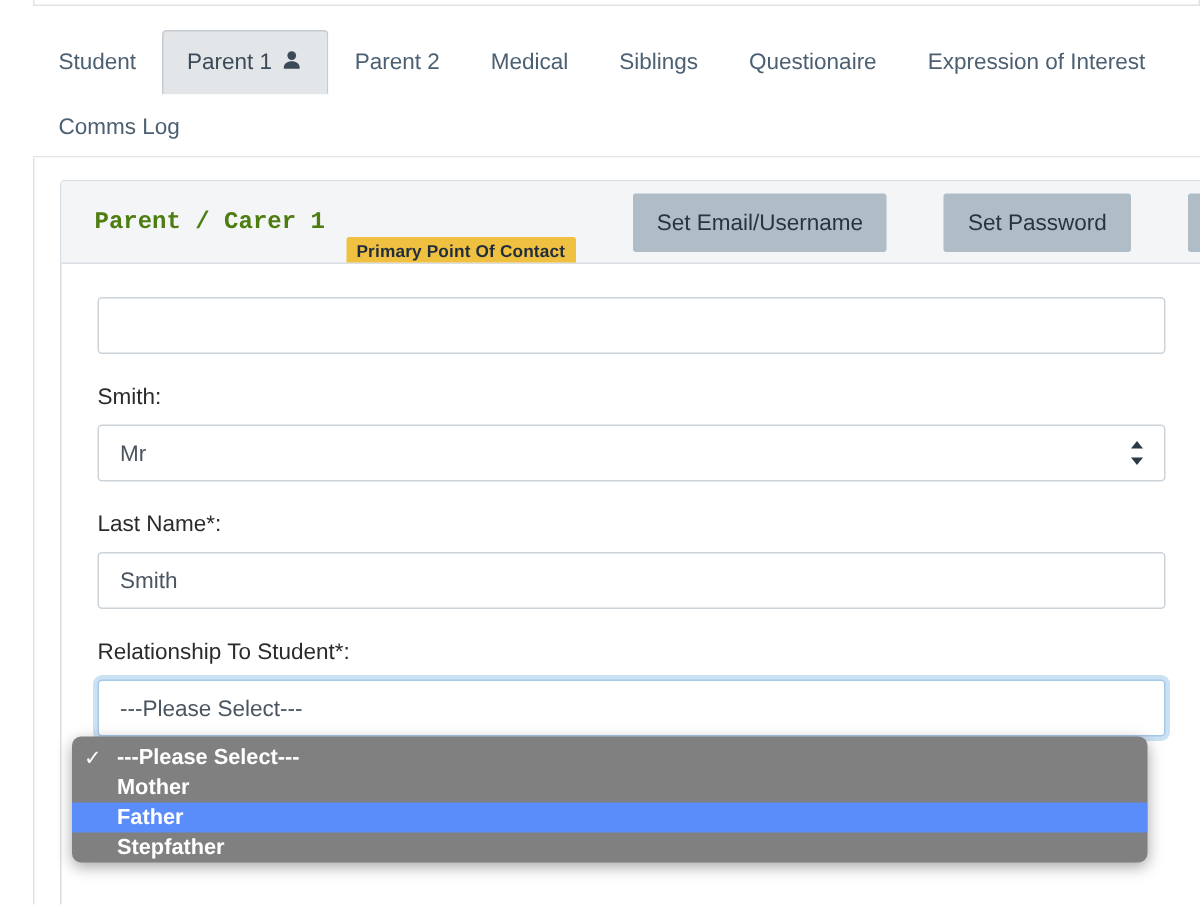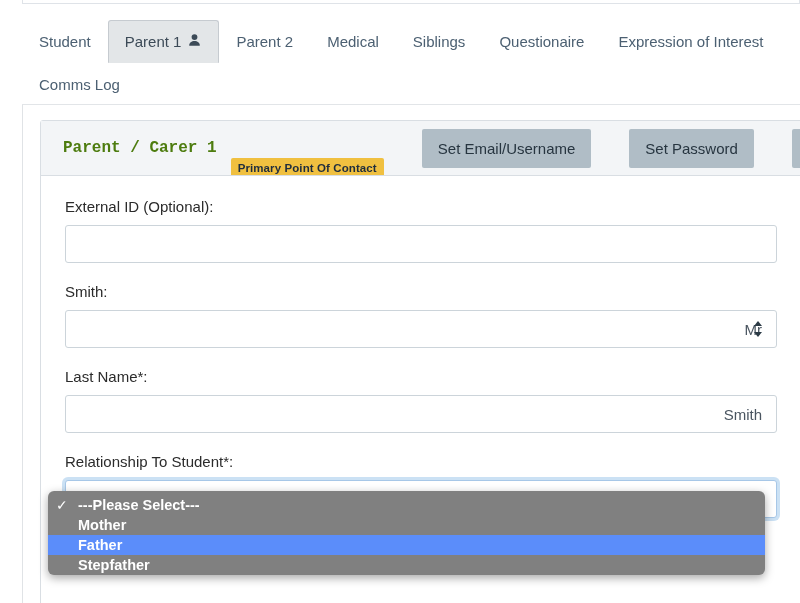--- a/index.html
+++ b/index.html
@@ -112,21 +112,20 @@
     display: block;
     width: 712px; height: 38px;
     border: 1px solid #ccd4da;
     border-radius: 3px;
     background: #fff;
     font-size: 15px;
     color: #4a5560;
     padding: 0 14px;
     font-family: "Liberation Sans", sans-serif;
     outline: none;
-    text-align: right;
   }
   .select-wrap { position: relative; width: 712px; }
   .select-input { appearance: none; -webkit-appearance: none; }
   .stepper {
     position: absolute; right: 14px; top: 10px;
     width: 10px; height: 18px;
     pointer-events: none;
   }
   .select-focus {
     border: 1px solid #a7c7e7;
@@ -223,21 +222,20 @@
       <button class="hdr-btn">Set Email/Username</button>
       <div class="btn-gap"></div>
       <button class="hdr-btn">Set Password</button>
       <div class="btn-gap"></div>
       <button class="hdr-btn">Send Password</button>
     </div>
 
     <div class="card-body">
 
       <div class="field">
-        <label class="field-label">External ID (Optional):</label>
         <input class="text-input" type="text" value="" style="">
       </div>
 
       <div class="field">
         <label class="field-label">Smith:</label>
         <div class="select-wrap">
           <input class="select-input" type="text" readonly="" value="Mr" style="">
           <span class="stepper">
             <svg viewBox="0 0 10 18" width="10" height="18" fill="#2b3a45">
               <path d="M5 1 L9 6 L1 6 Z"></path>

